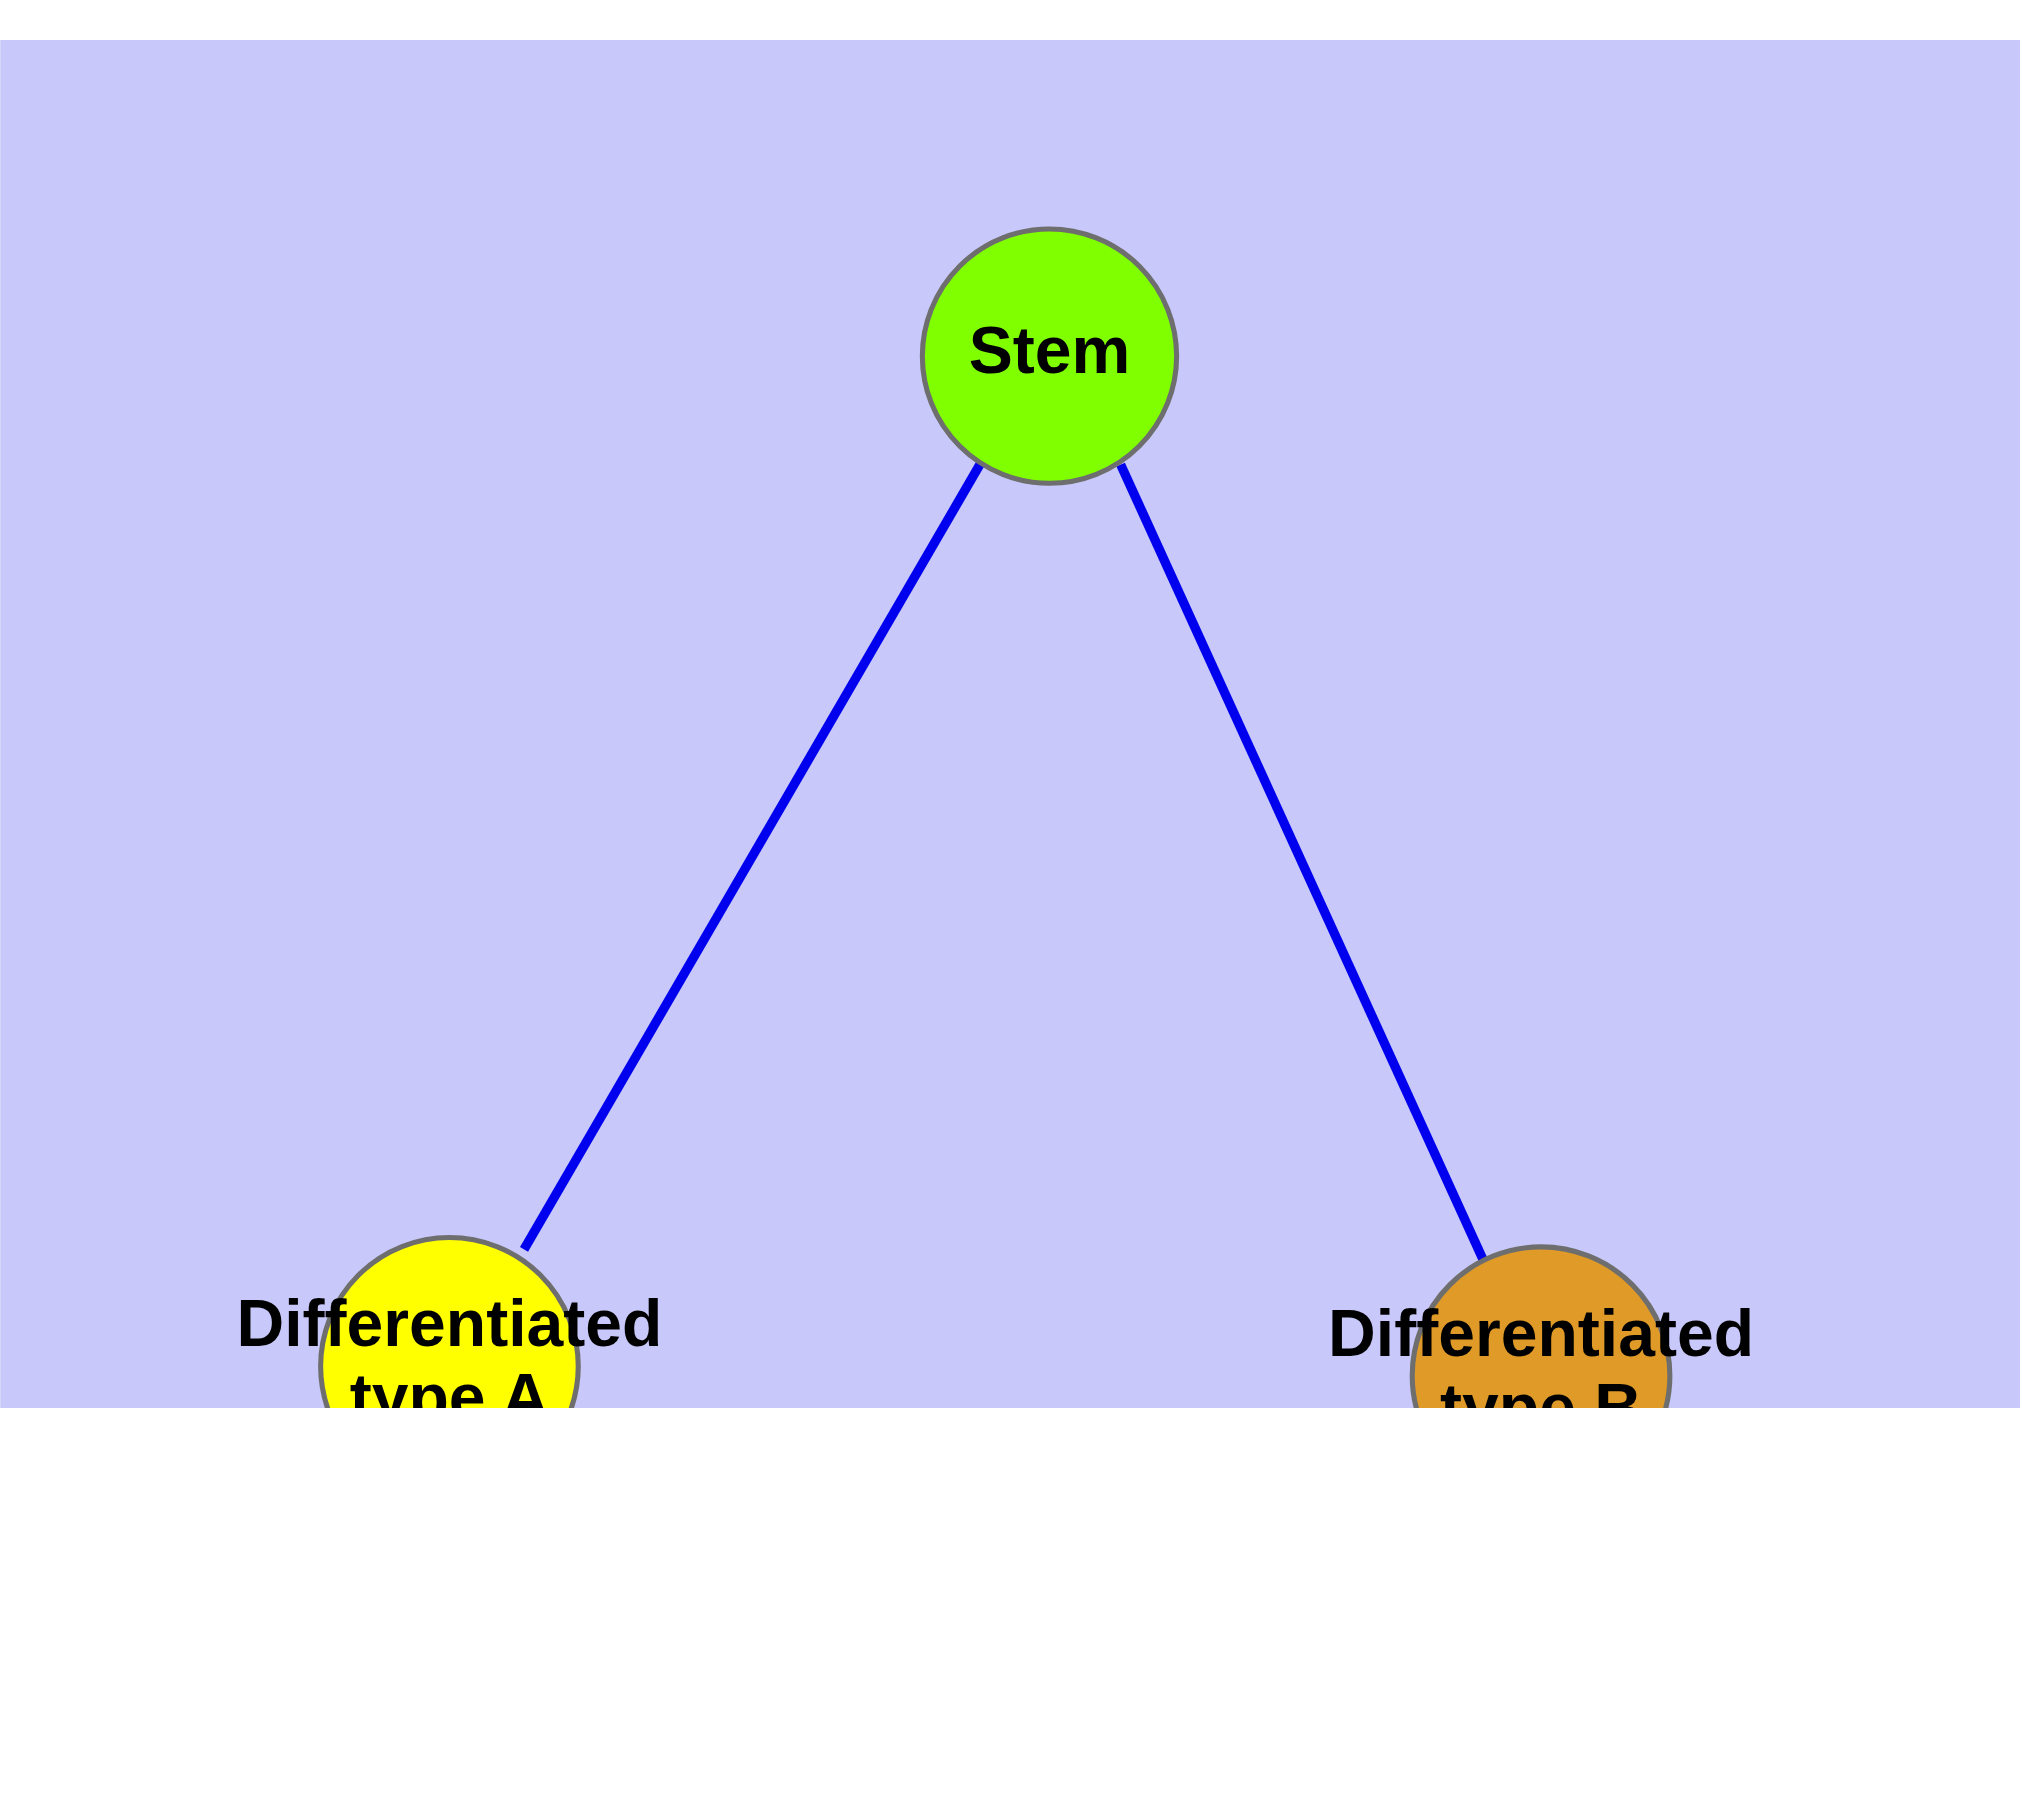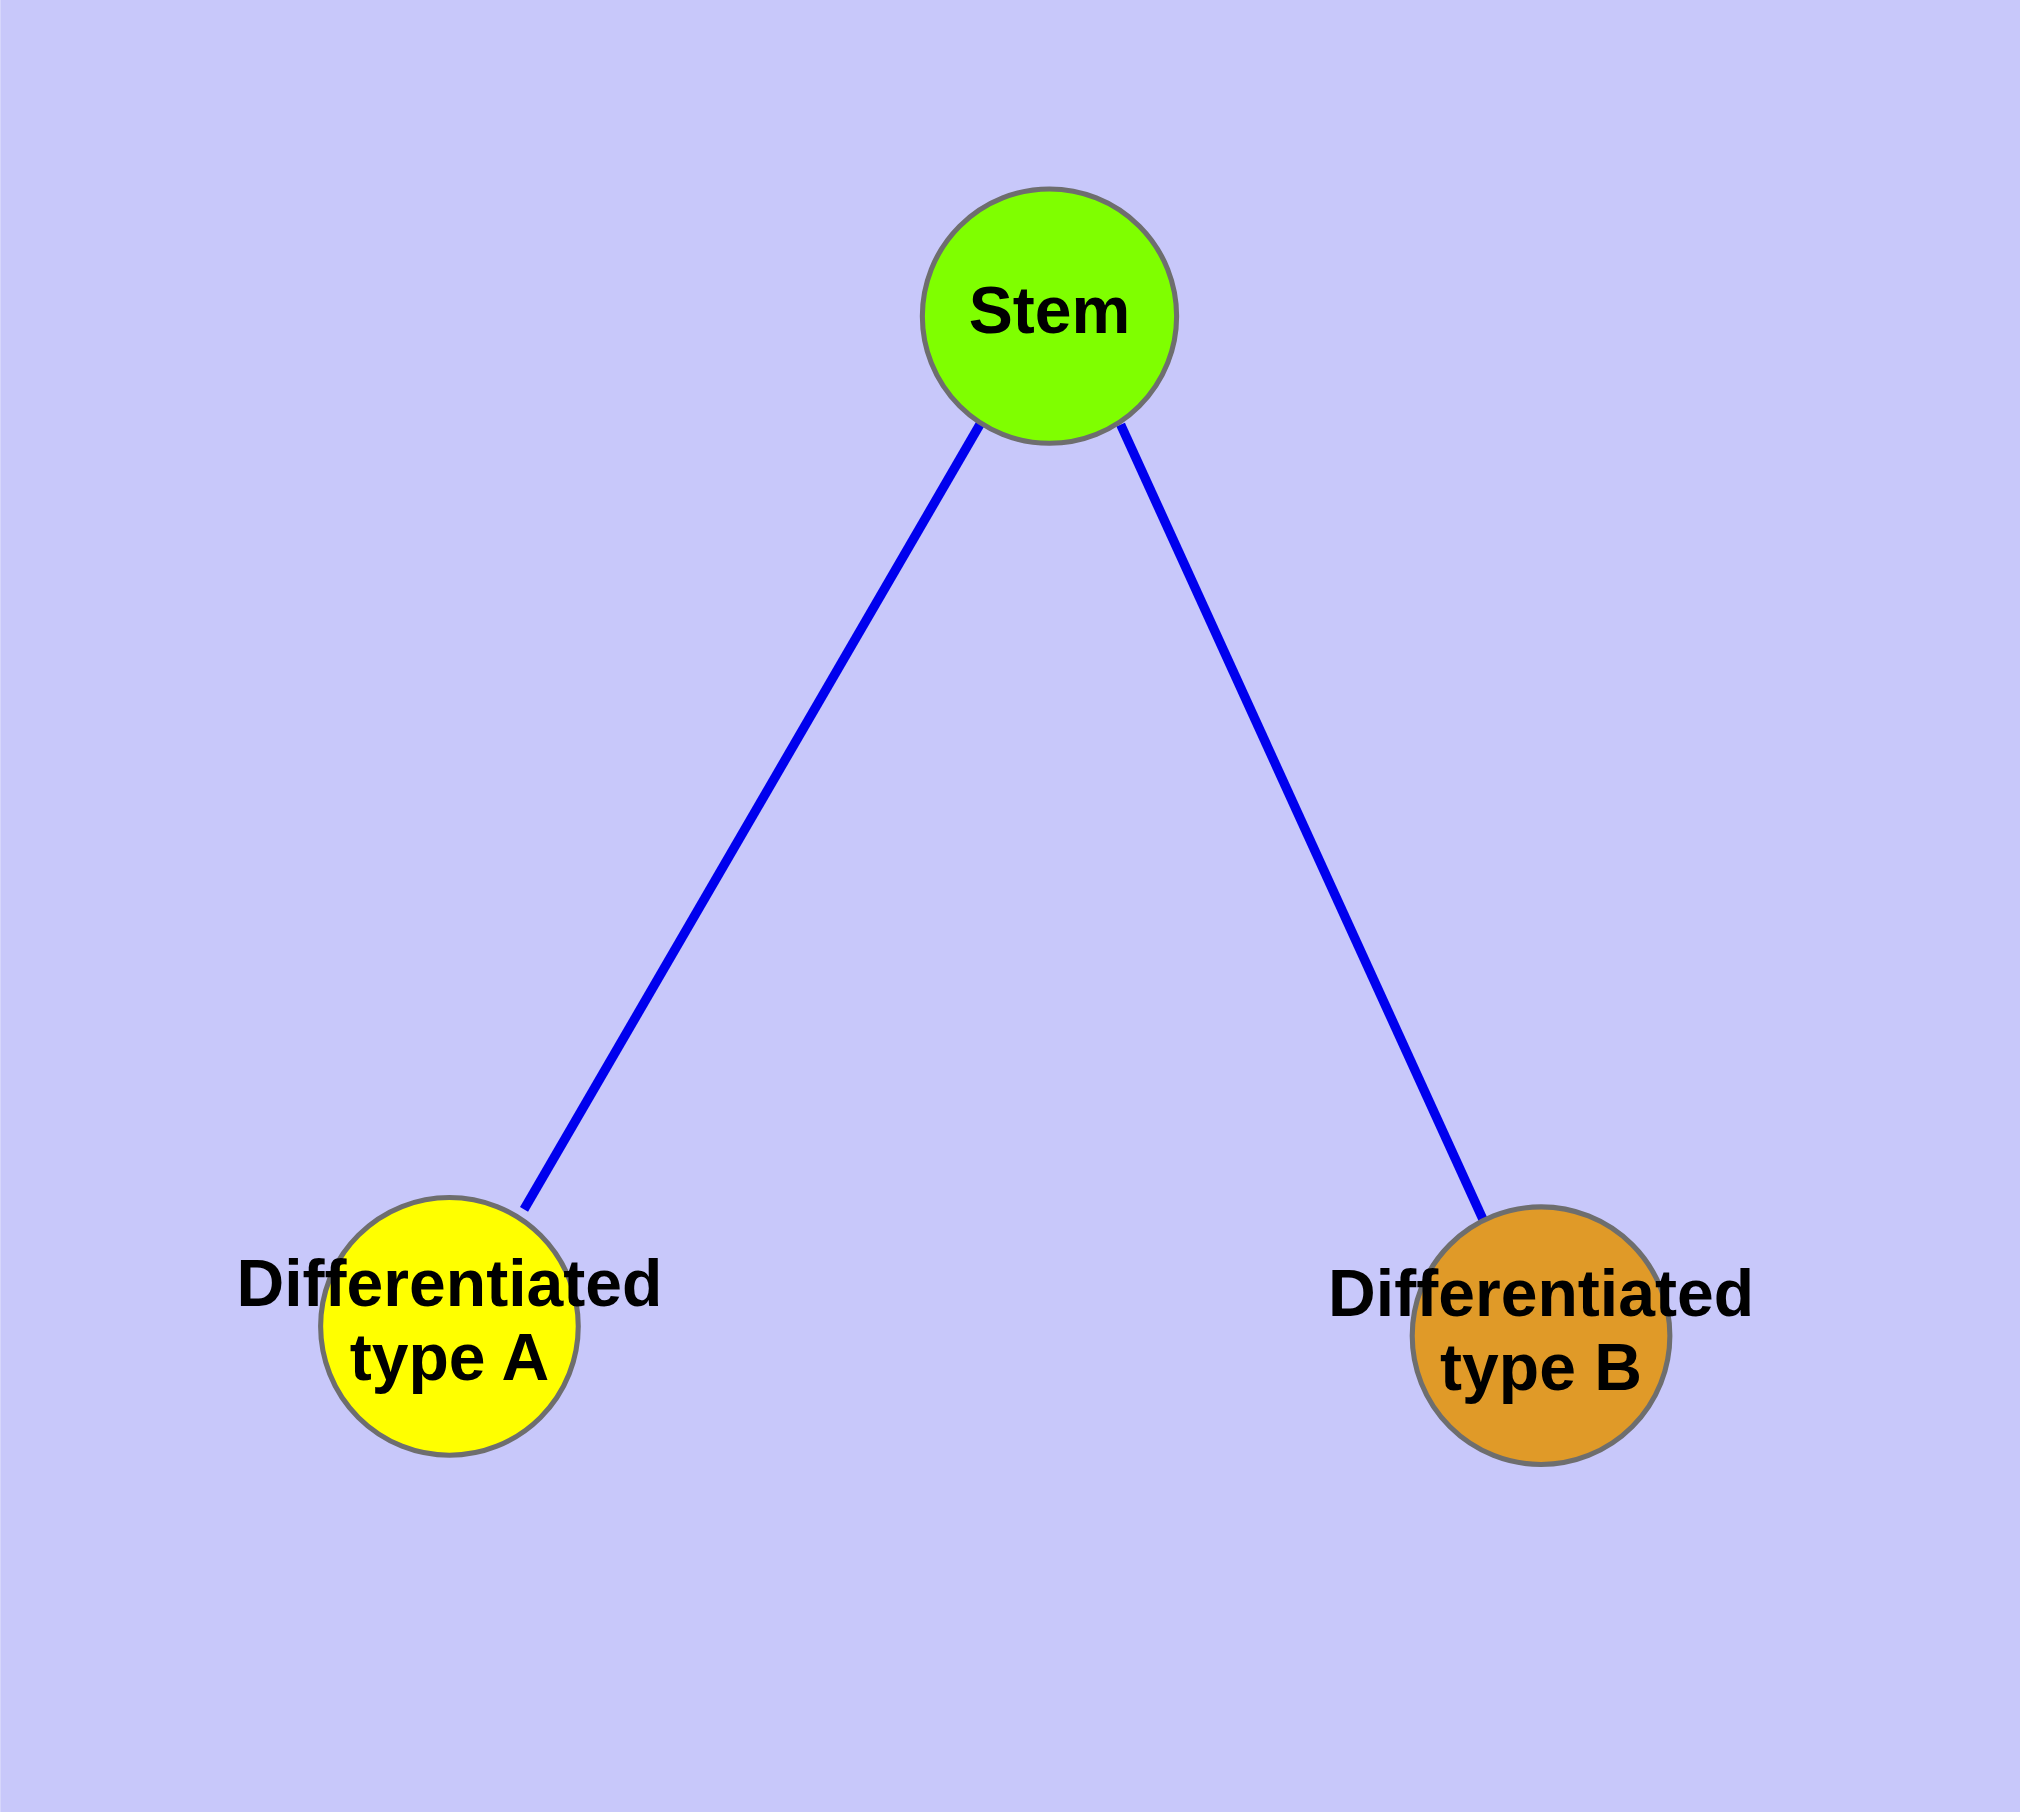--- a/index.html
+++ b/index.html
@@ -25,21 +25,21 @@
   .node-label {
     font-weight: bold;
     fill: #000000;
     text-anchor: middle;
     dominant-baseline: middle;
   }
 </style>
 </head>
 <body>
 
-<div id="canvas" style="width: 2021px; height: 1812px;">
+<div id="canvas" style="width: 2021px; height: 1368px; margin-top: 40px;">
   <svg id="graph-svg" viewBox="0 0 2384 2138" xmlns="http://www.w3.org/2000/svg" style="width: 2021px; height: 1812px;">
     <rect id="bg-rect" x="0" y="0" width="2384" height="2138" fill="#C8C8FA"></rect>
     <g id="edges-layer">
         <line x1="1157" y1="499" x2="618" y2="1427" stroke="#0000EE" stroke-width="11" stroke-linecap="butt"></line>
         <line x1="1322" y1="501" x2="1750" y2="1440" stroke="#0000EE" stroke-width="11" stroke-linecap="butt"></line>
       </g>
     <g id="nodes-layer">
         <g>
           <circle cx="1238" cy="373" r="150" fill="#7FFF00" stroke="#6E6E6E" stroke-width="6"></circle>
           <text class="node-label" x="1238" y="373" font-size="78" fill="#000000"><tspan x="1238">Stem</tspan></text>

